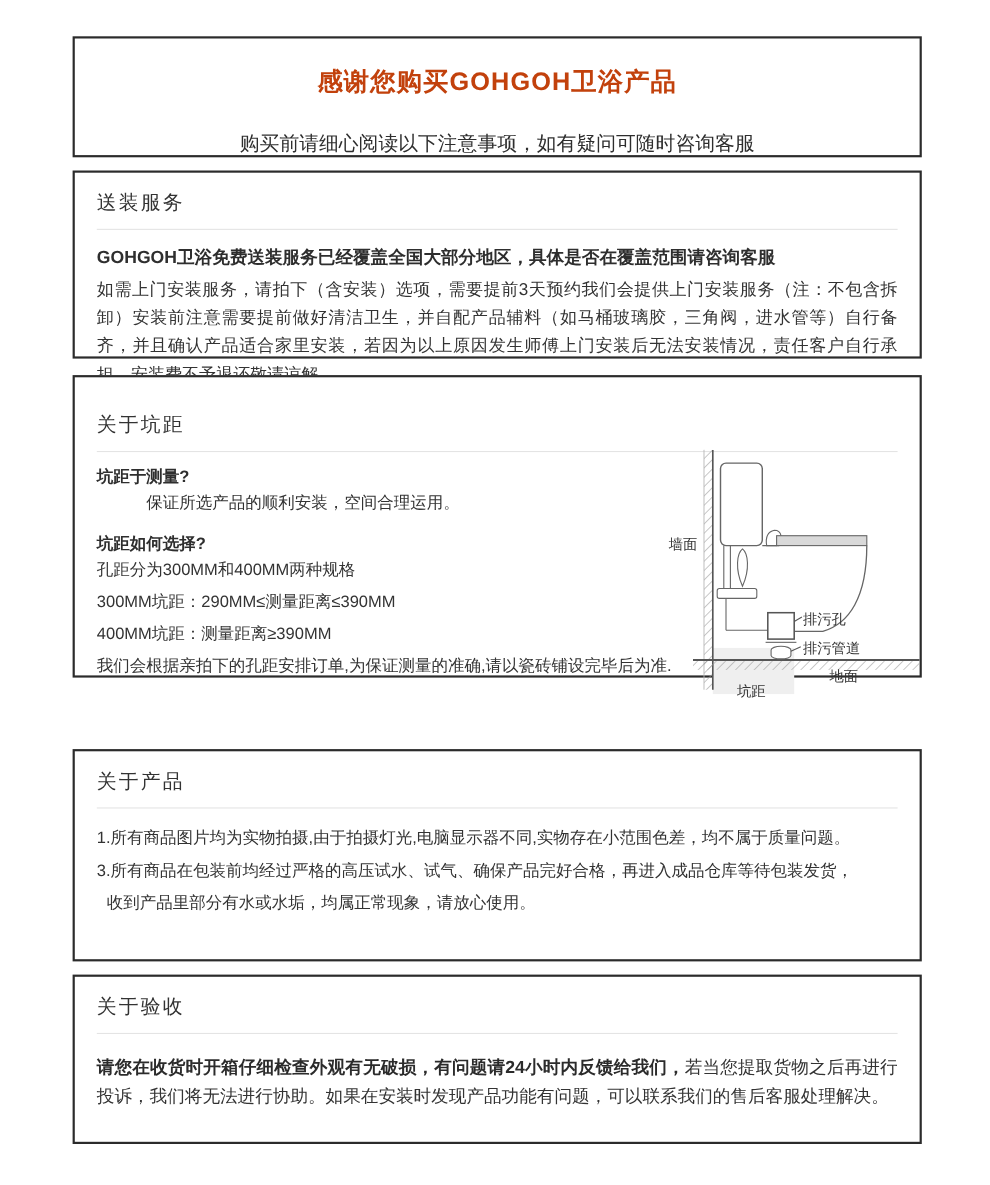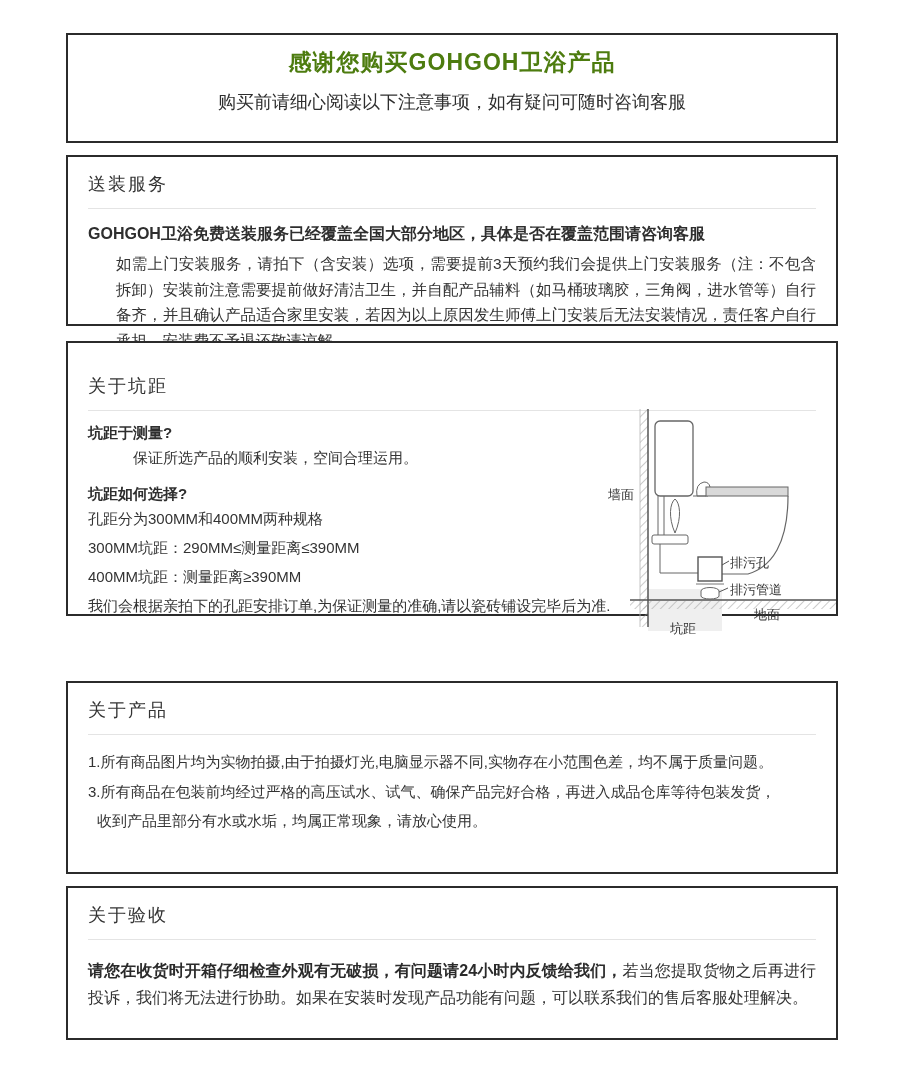--- a/index.html
+++ b/index.html
@@ -6,29 +6,29 @@
   body{
     width:900px;height:1077px;position:relative;background:#ffffff;
     font-family:"Liberation Sans","DejaVu Sans",sans-serif;color:#333;
     overflow:hidden;
   }
   .box{
     position:absolute;left:66px;width:772px;box-sizing:border-box;
     border:2px solid #2b2b2b;background:#fff;
   }
   #box-header{top:33px;height:110px;text-align:center;}
-  .hdr-title{font-size:23px;font-weight:bold;margin-top:12px;letter-spacing:1px;color:#4d7c0f;}
-  .hdr-sub{font-size:18px;margin-top:12px;color:#2e2e2e;}
+  .hdr-title{font-size:23px;font-weight:bold;margin-top:24px;letter-spacing:1px;color:#c2410c;}
+  .hdr-sub{font-size:18px;margin-top:28px;color:#2e2e2e;}
 
   .sec-title{font-size:18px;letter-spacing:2px;color:#333;padding-top:15px;}
   .divider{height:1px;background:#e4e4e4;margin-top:12px;}
 
   #box-delivery{top:155px;height:171px;padding:0 20px;}
   .lead{font-size:16px;font-weight:bold;margin-top:15px;color:#2e2e2e;}
-  #box-delivery .body{font-size:15.5px;line-height:25.5px;margin-top:6px;text-align:justify;color:#333;margin-left:28px;}
+  #box-delivery .body{font-size:15.5px;line-height:25.5px;margin-top:6px;text-align:justify;color:#333;}
 
   #box-pit{top:341px;height:275px;padding:16px 20px;}
   #box-pit .sub{font-weight:bold;font-size:15px;margin-top:13px;color:#2e2e2e;}
   #box-pit .ln{font-size:15px;line-height:29px;color:#333;}
   #box-pit .ln-indent{padding-left:45px;}
   #box-pit .text-col{width:560px;}
   .diagram{position:absolute;left:534px;top:52px;width:238px;height:252px;}
   .diagram text{font-size:13px;fill:#333;}
 
   #box-product{top:681px;height:193px;padding:0 20px;}

